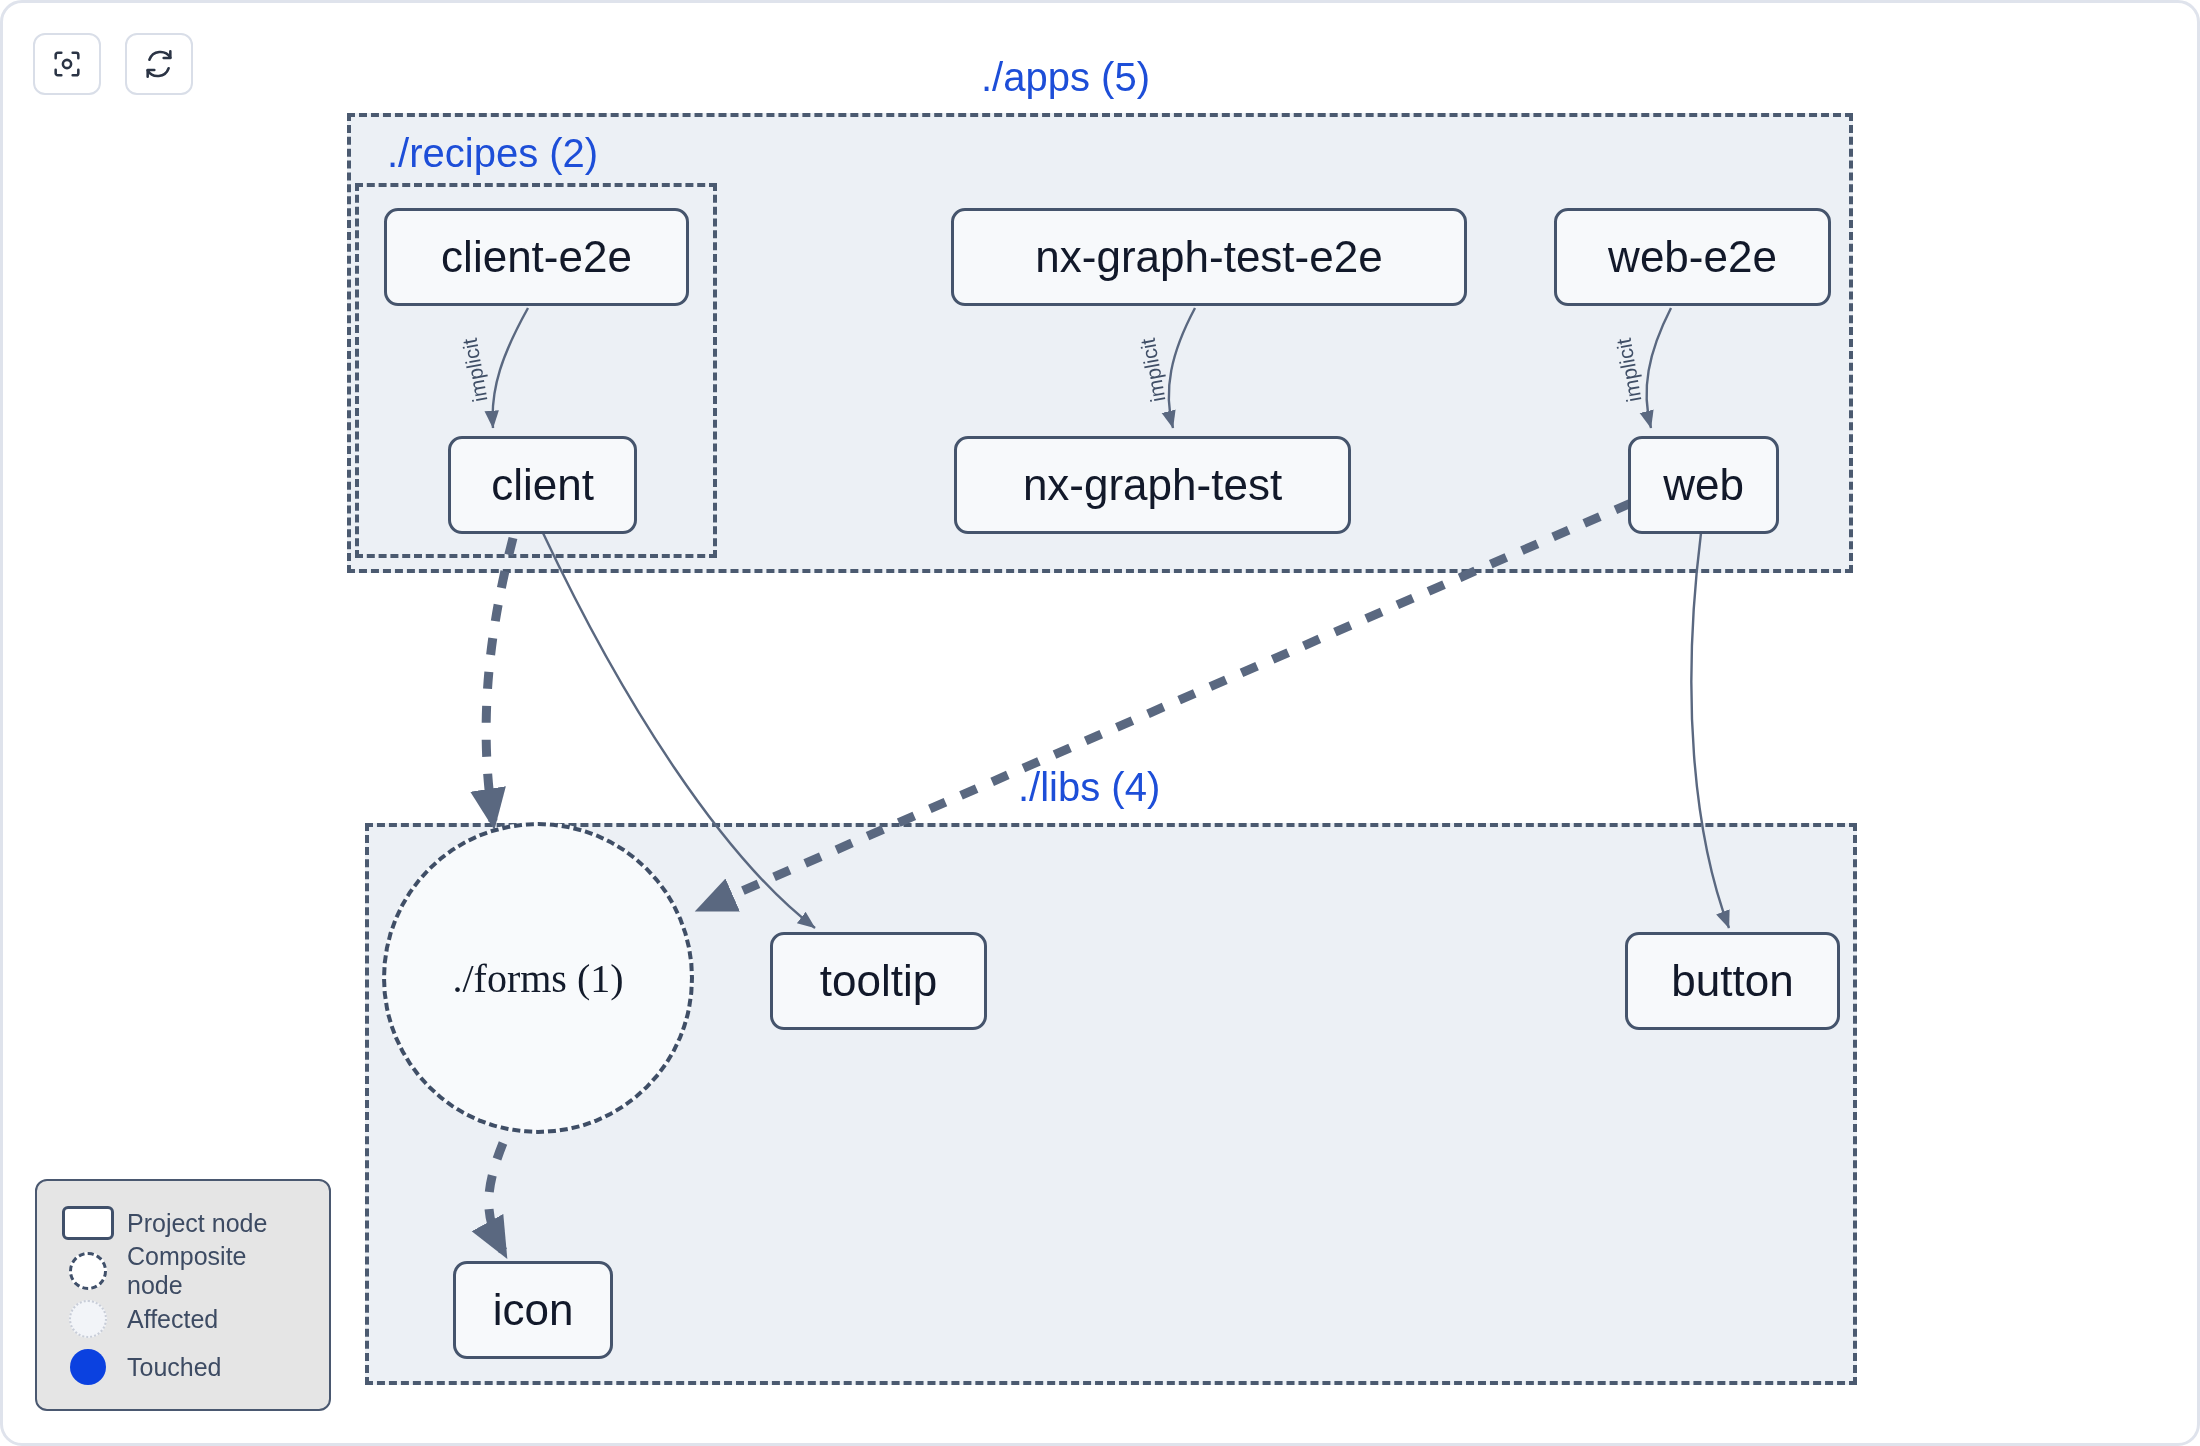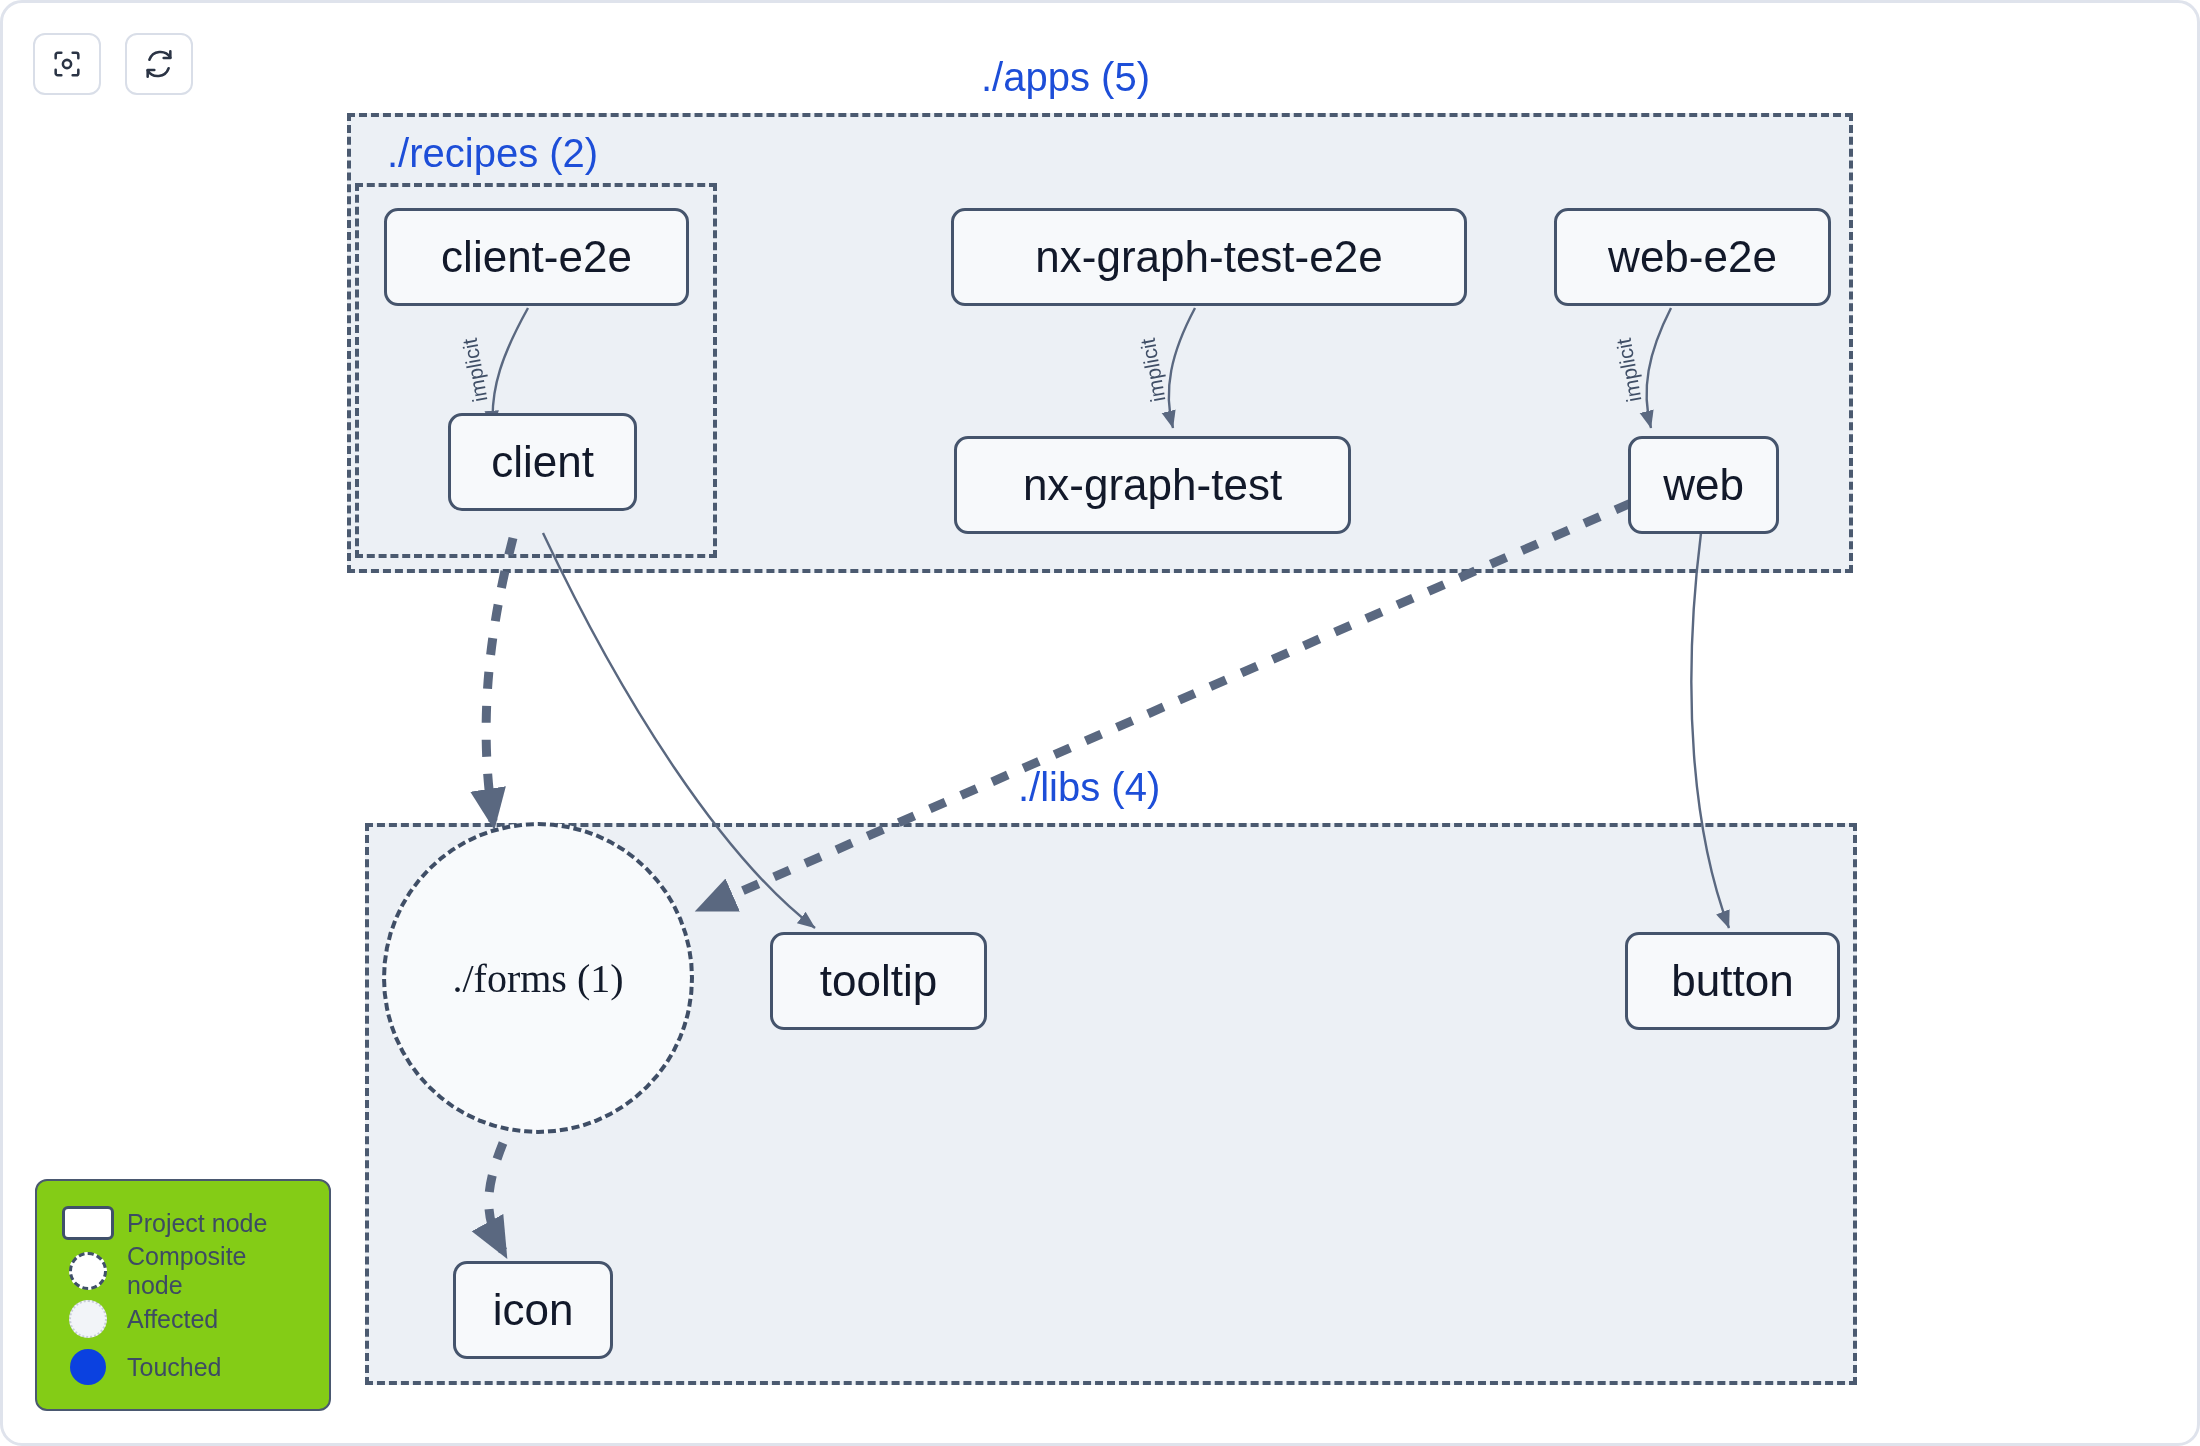--- a/index.html
+++ b/index.html
@@ -87,21 +87,21 @@
     color: #3f4e66;
     z-index: 25;
     white-space: nowrap;
     transform-origin: center center;
   }
 
   
   .legend {
     position: absolute; left: 32px; bottom: 32px;
     width: 296px;
-    background: #84cc16;
+    background: #e5e5e5;
     border: 2px solid #4a5870;
     border-radius: 12px;
     padding: 18px 20px;
     z-index: 50;
   }
   .legend-row {
     display: flex; align-items: center;
     height: 48px;
   }
   .legend-mark {
@@ -198,21 +198,21 @@
   <div class="edge-label" style="left:440px; top:355px; transform:rotate(-100deg);">implicit</div>
   <div class="edge-label" style="left:1118px; top:355px; transform:rotate(-100deg);">implicit</div>
   <div class="edge-label" style="left:1594px; top:355px; transform:rotate(-100deg);">implicit</div>
 
   <div class="node" style="left:381px; top:205px; width:305px; height:98px;">client-e2e</div>
 
   <div class="node" style="left:948px; top:205px; width:516px; height:98px;">nx-graph-test-e2e</div>
 
   <div class="node" style="left:1551px; top:205px; width:277px; height:98px;">web-e2e</div>
 
-  <div class="node" style="left:445px; top:410px; width:189px; height:98px;">client</div>
+  <div class="node" style="left:445px; top:433px; width:189px; height:98px;">client</div>
 
   <div class="node" style="left:951px; top:433px; width:397px; height:98px;">nx-graph-test</div>
 
   <div class="node" style="left:1625px; top:433px; width:151px; height:98px;">web</div>
 
   <div class="node composite" style="left:379px; top:819px; width:312px; height:312px;">./forms (1)</div>
 
   <div class="node" style="left:767px; top:929px; width:217px; height:98px;">tooltip</div>
 
   <div class="node" style="left:1622px; top:929px; width:215px; height:98px;">button</div>

